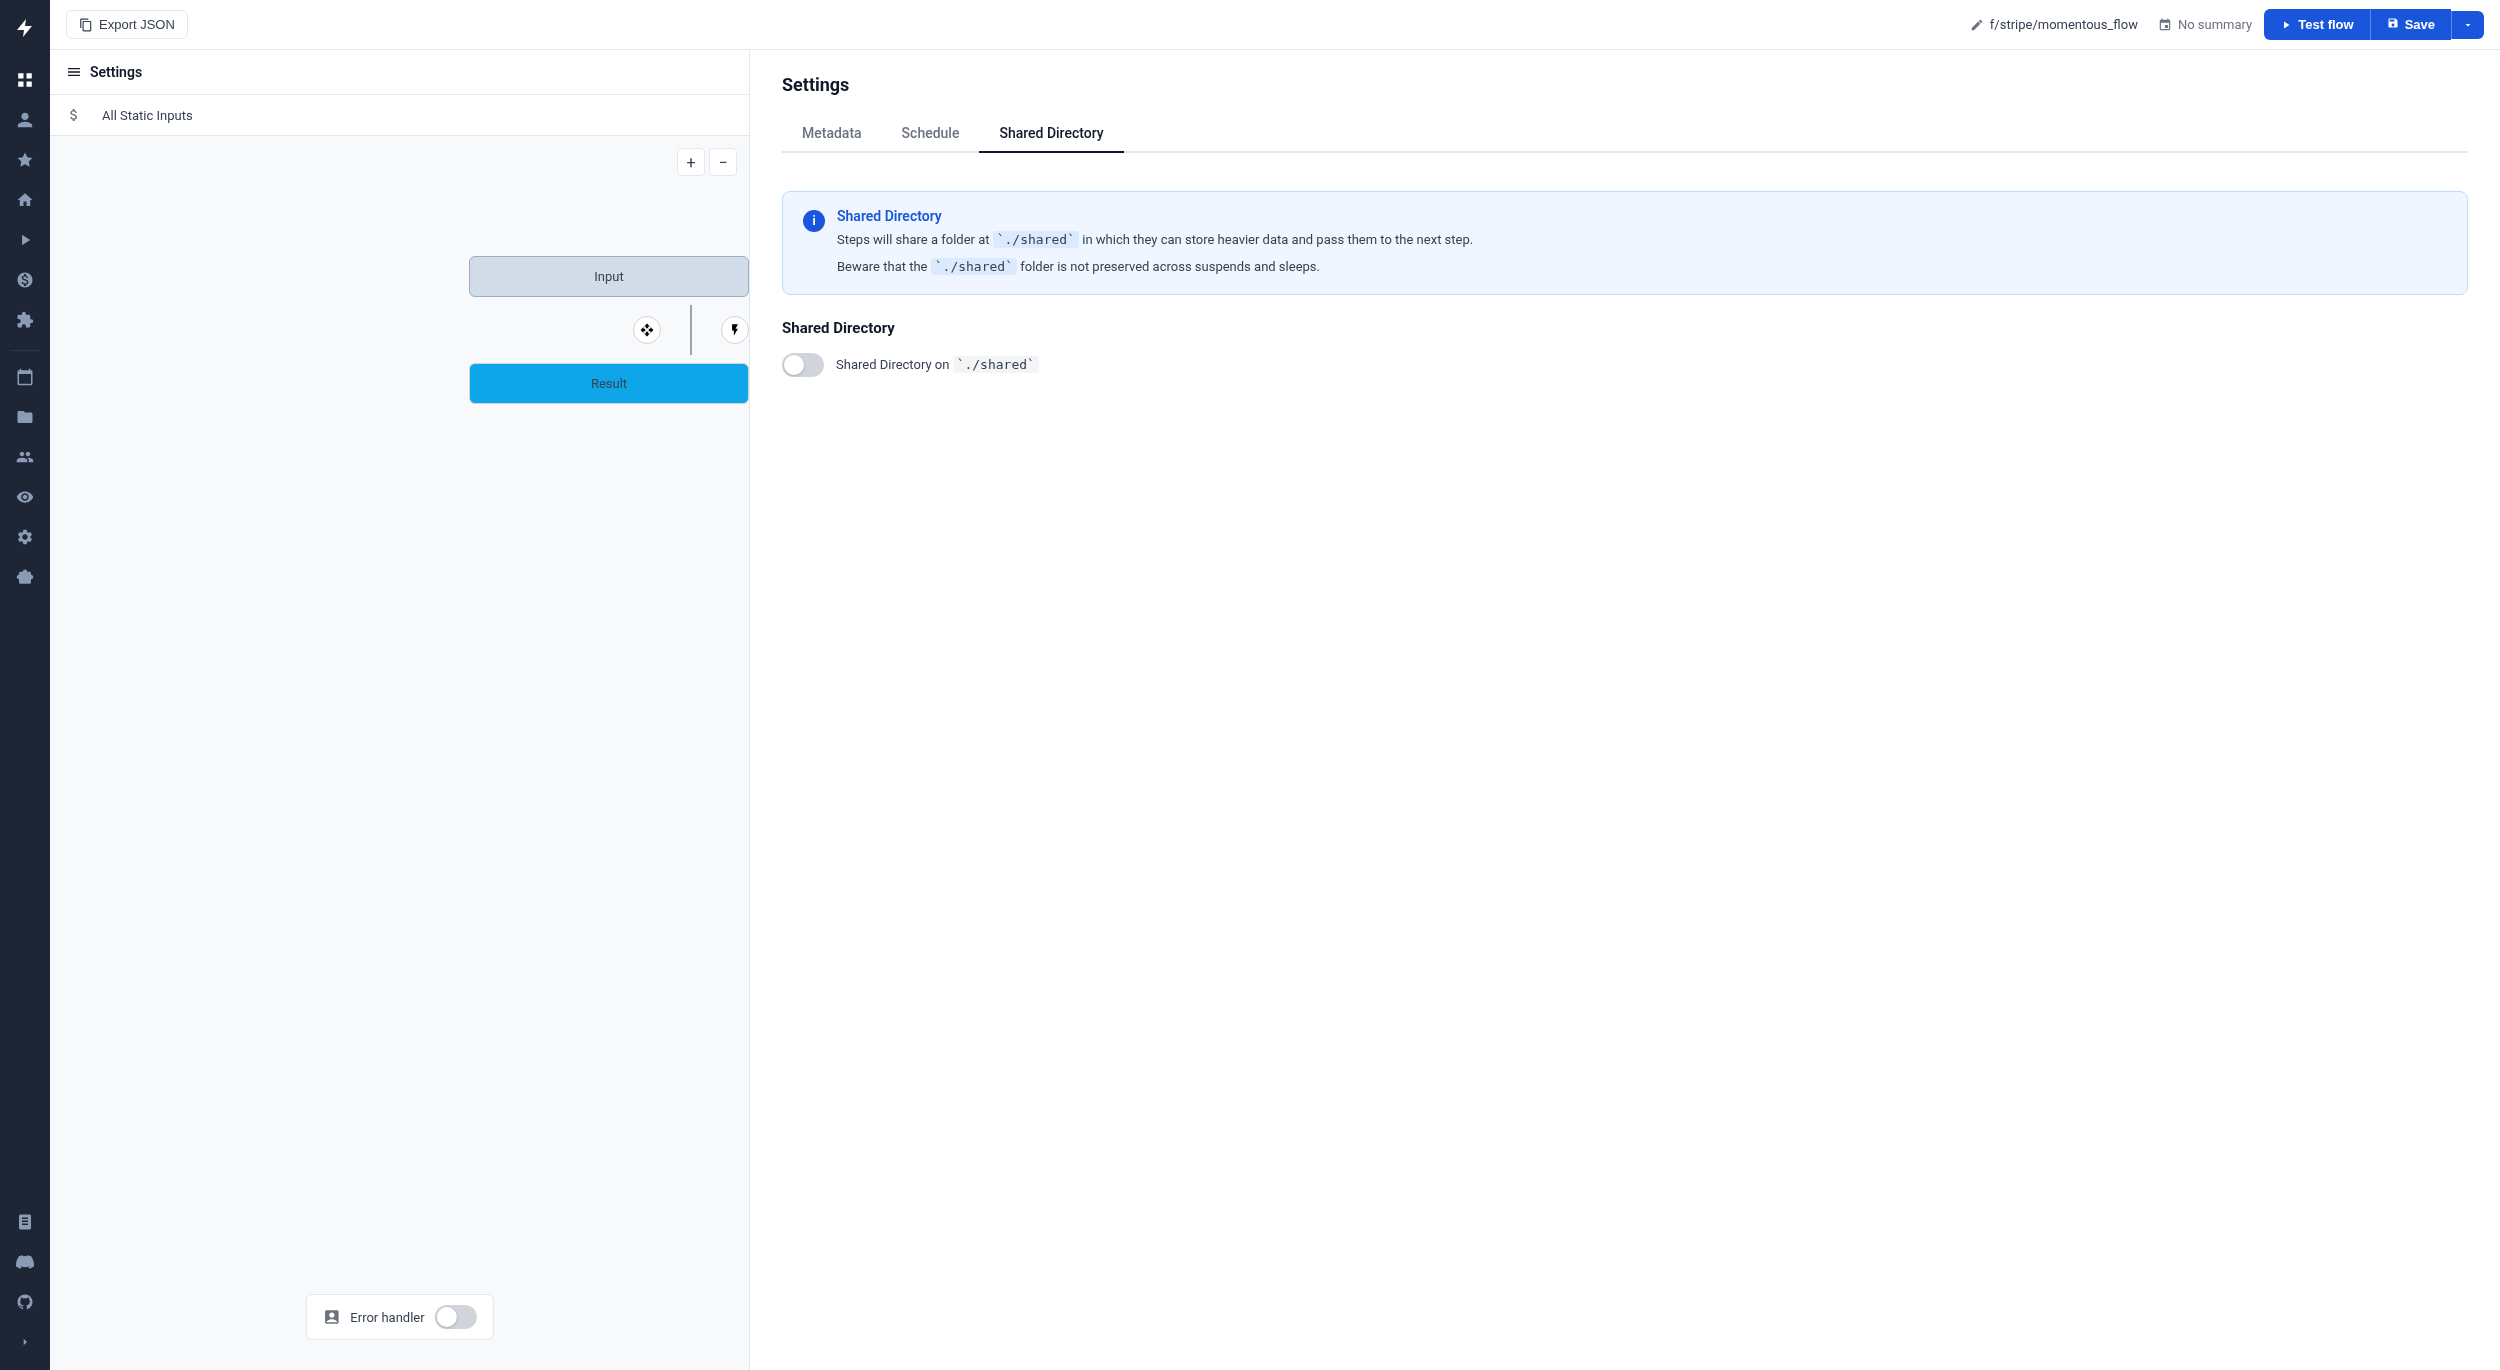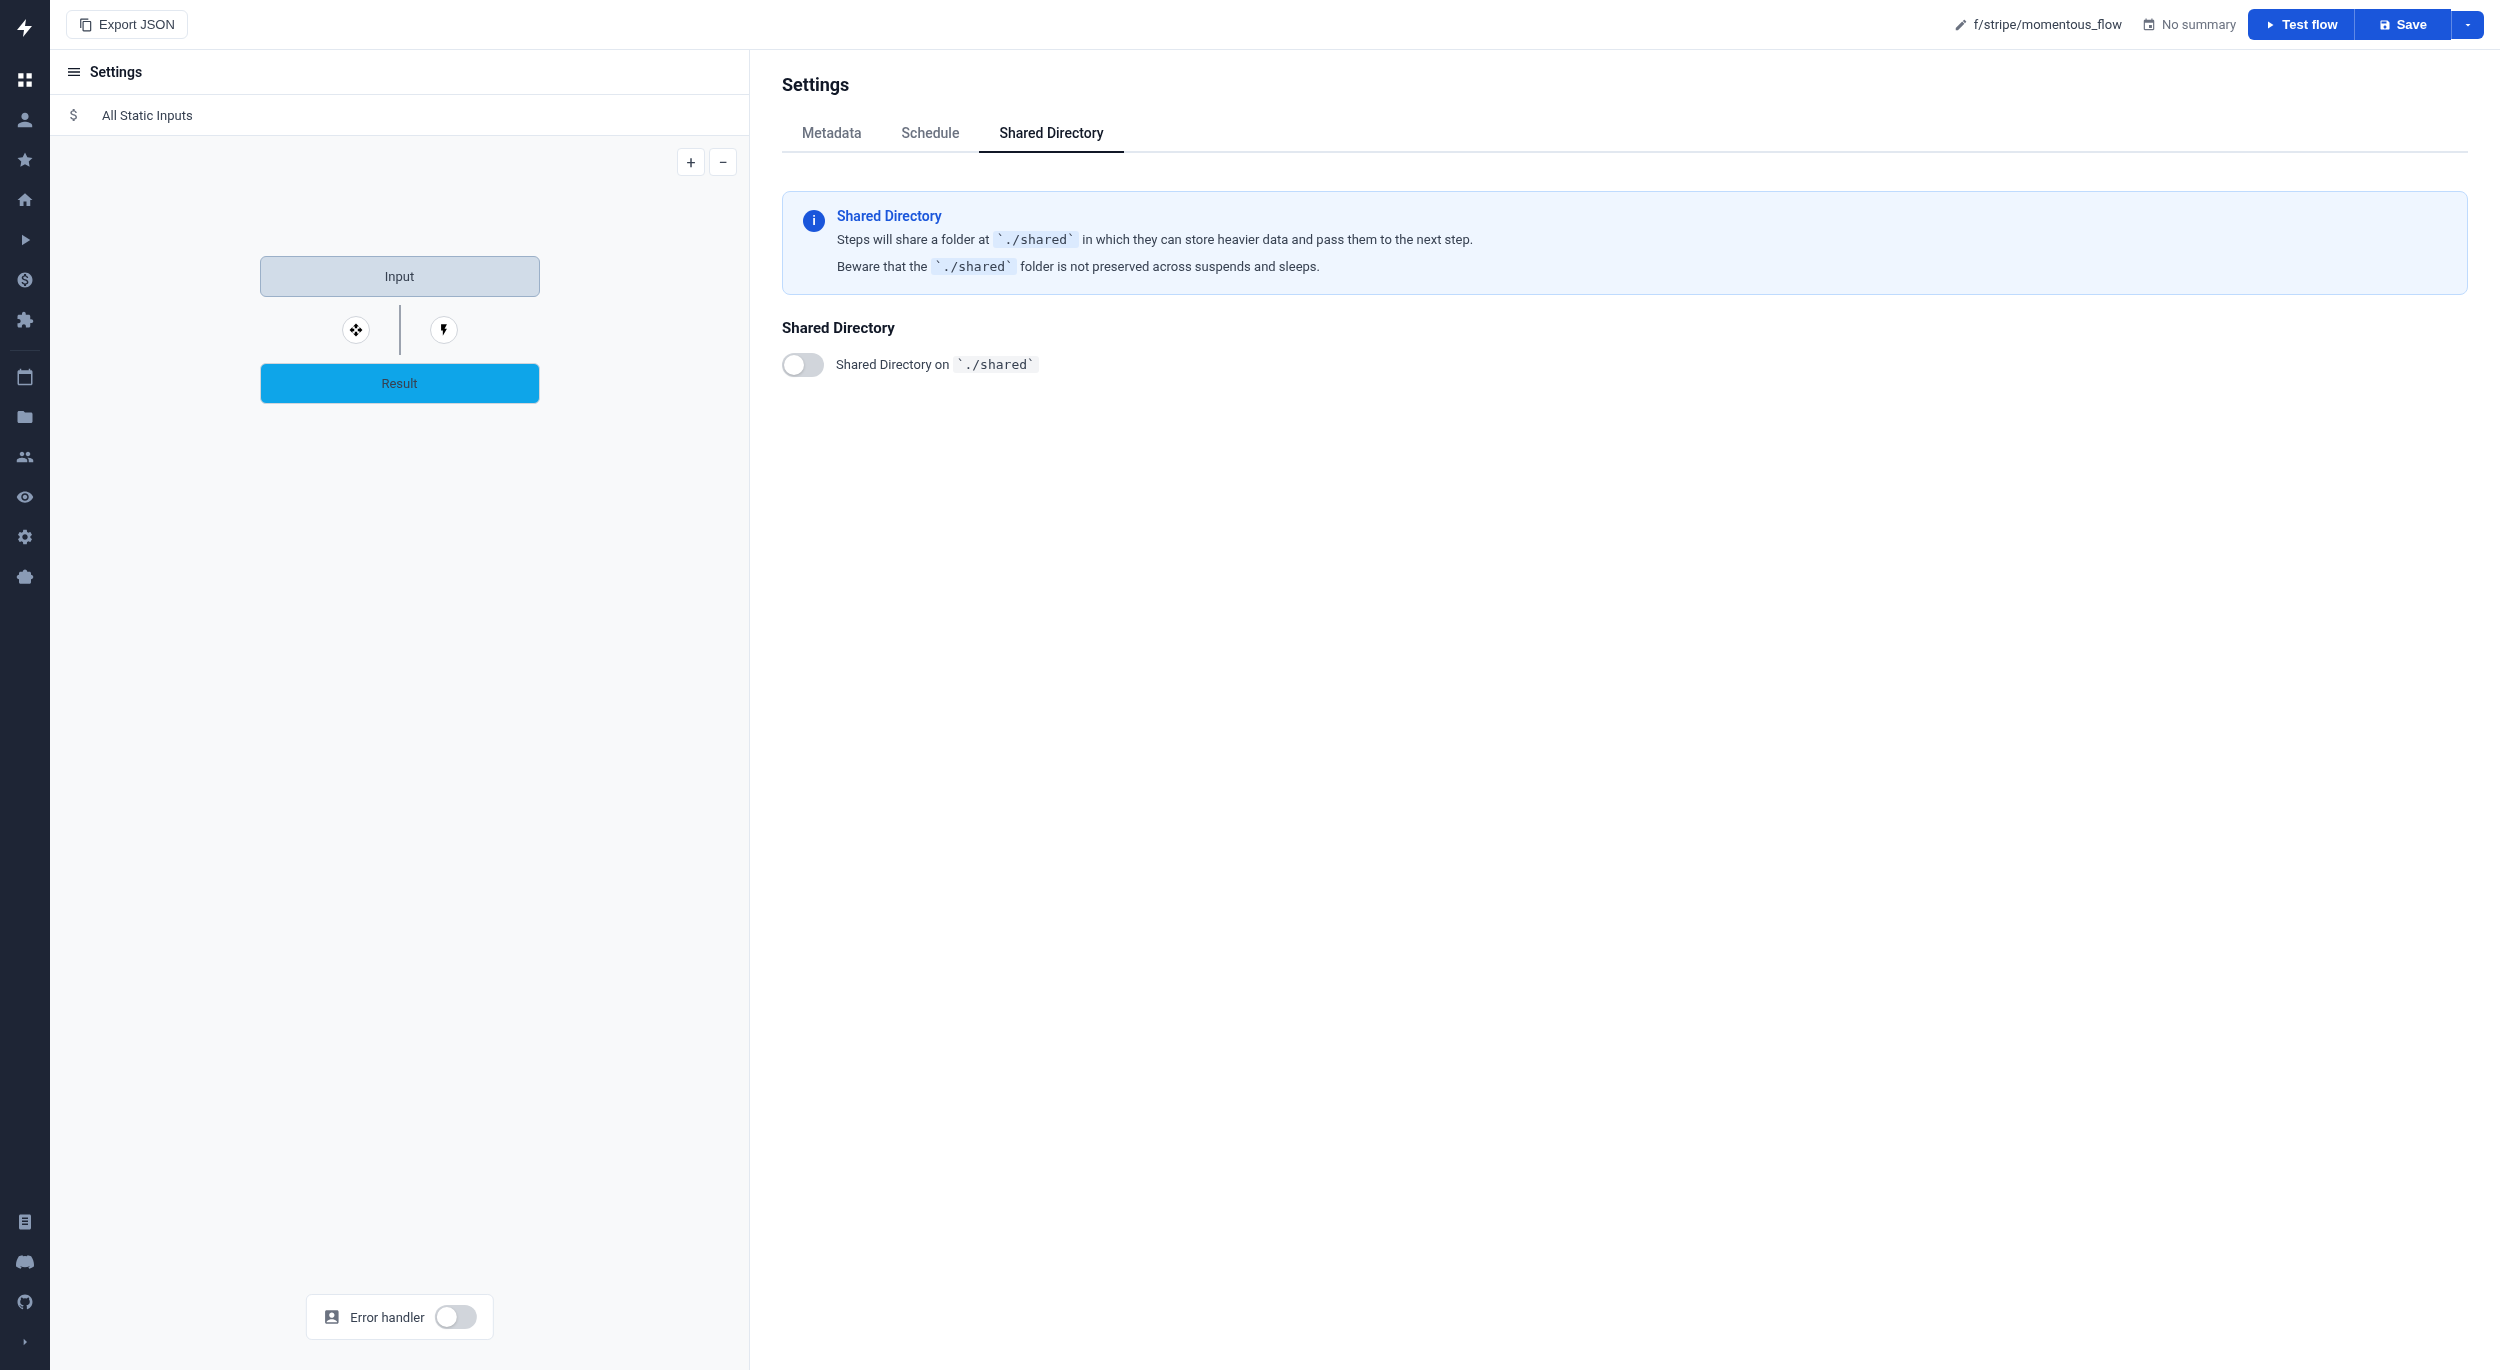--- a/index.html
+++ b/index.html
@@ -128,23 +128,22 @@
       background: #1a56db;
       color: #fff;
       border: none;
       border-radius: 6px 0 0 6px;
       font-size: 13px;
       font-weight: 600;
       cursor: pointer;
     }
     .save-btn {
       display: flex;
-      align-items: center;
       gap: 6px;
-      padding: 8px 24px;
+      padding: 8px 16px;
       background: #1a56db;
       color: #fff;
       border: none;
       border-left: 1px solid rgba(255,255,255,0.3);
       font-size: 13px;
       font-weight: 600;
       cursor: pointer;
     }
     .save-dropdown-btn {
       display: flex;
@@ -224,21 +223,21 @@
       justify-content: center;
       cursor: pointer;
       font-size: 16px;
       color: #374151;
     }
 
     
     .flow-nodes {
       display: flex;
       flex-direction: column;
-      align-items: center;
+      align-items: flex-end;
       padding-top: 120px;
       gap: 8px;
     }
     .flow-node {
       width: 280px;
       padding: 12px 16px;
       background: #0ea5e9;
       border: 1px solid #d1d5db;
       border-radius: 6px;
       text-align: center;

